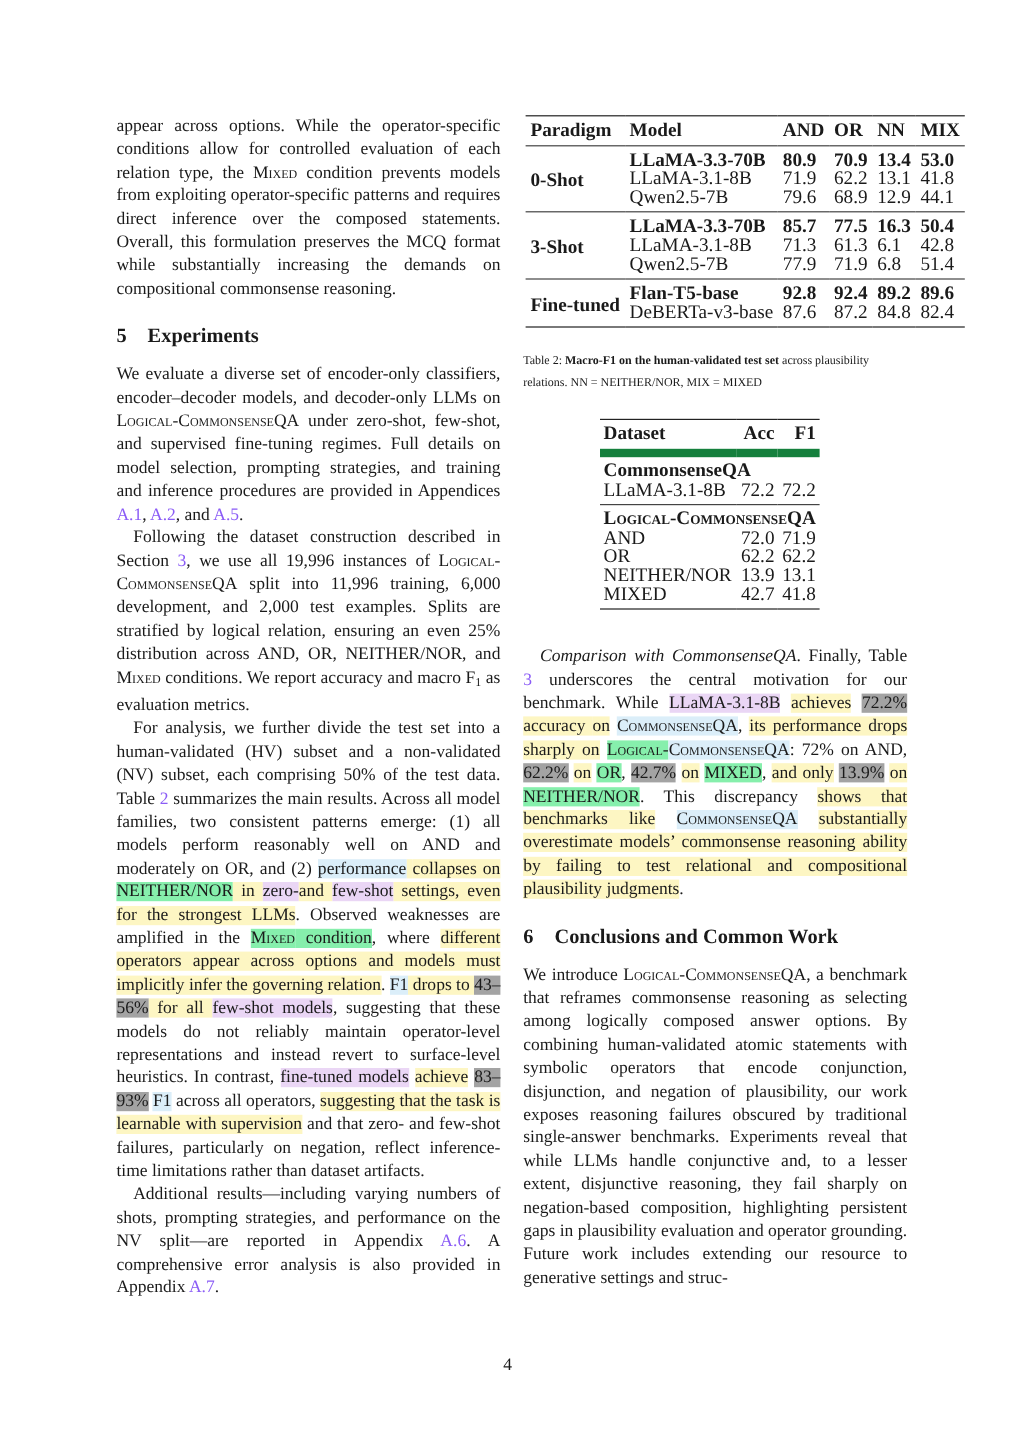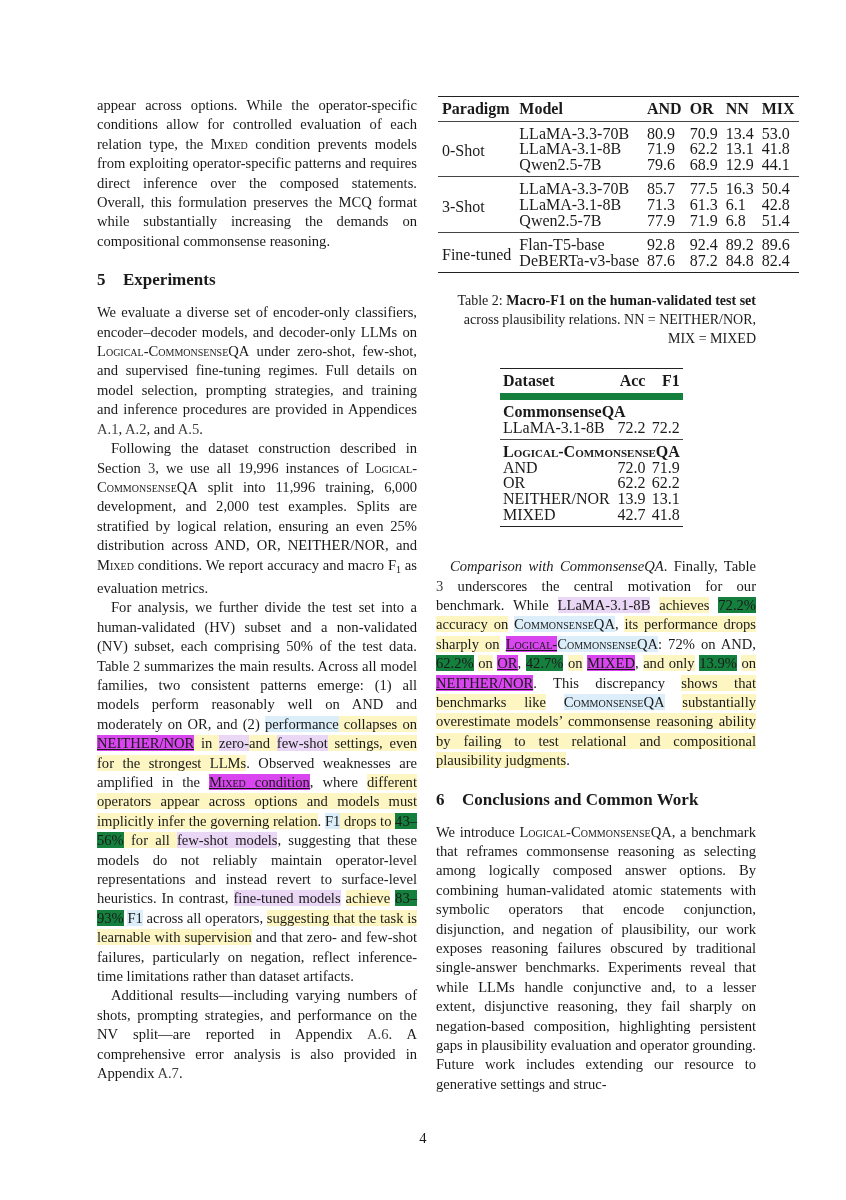--- a/index.html
+++ b/index.html
@@ -12,56 +12,56 @@
     position: absolute; top: 96px; width: 320px;
     font-size: 14.6px; line-height: 19.4px; text-align: justify;
     hyphens: manual;
   }
   .col-left { left: 97px; }
   .col-right { left: 436px; }
   p { margin: 0; }
   p.indent { text-indent: 14px; }
   .sc { font-variant: small-caps; }
   .it { font-style: italic; }
-  .link { color: #404040; }
+  .link { color: #8b5cf6; }
   .hl-yellow { background: #fdf6c3; }
   .hl-blue { background: #dbeef9; }
   .hl-purple { background: #ead6f5; }
-  .hl-green { background: #15803d; }
-  .hl-red { background: #d946ef; text-decoration: underline; }
+  .hl-green { background: #a3a3a3; }
+  .hl-red { background: #86efac; }
   h2.section {
     font-size: 17px; font-weight: bold; margin: 0; line-height: 22px;
   }
   h2.section .num { display: inline-block; width: 26px; }
   .sub { font-size: 10px; vertical-align: -3px; }
 
   
   table { border-collapse: collapse; font-size: 16px; line-height: 15.6px; }
   .t2 { width: 322px; margin-left: 2px; }
   .t2 th, .t2 td { padding: 0 4px; text-align: left; white-space: nowrap; }
   .t2 th { font-weight: bold; padding-top: 4px; padding-bottom: 4px; }
   .t2 thead tr { border-top: 1.6px solid #222; border-bottom: 1px solid #444; }
   .t2 tbody.grp { border-bottom: 1px solid #444; }
   .t2 tbody.grp:last-child { border-bottom: 1.6px solid #222; }
-  .t2 tbody.grp tr:first-child td { padding-top: 4px; }
+  .t2 tbody.grp tr:first-child td { padding-top: 4px; font-weight: bold; }
   .t2 tbody.grp tr:last-child td { padding-bottom: 4px; }
   .t2 td.para { vertical-align: middle; }
 
   .t3 { width: 180px; margin-left: 64px; }
   .t3 th, .t3 td { padding: 0 3px; white-space: nowrap; }
   .t3 th { font-weight: bold; text-align: left; padding-top: 4px; padding-bottom: 4px; }
   .t3 th.num, .t3 td.num { text-align: right; }
   .t3 thead tr { border-top: 1.6px solid #222; border-bottom: 7px solid #15803d; }
   .t3 tbody.grp { border-bottom: 1px solid #444; }
   .t3 tbody.grp:last-child { border-bottom: 1.6px solid #222; }
   .t3 tbody.grp tr:first-child td { padding-top: 4px; }
   .t3 tbody.grp tr:last-child td { padding-bottom: 4px; }
   .t3 td.grouphead { font-weight: bold; }
 
-  .caption { font-size: 14px; line-height: 19px; text-align: right; }
+  .caption { font-size: 10px; line-height: 19px; text-align: left; }
   .caption b { font-weight: bold; }
 
   .page-num {
     position: absolute; top: 1130px; left: 0; width: 846px; text-align: center;
     font-size: 14.6px;
   }
 </style>
 </head>
 <body>
 

